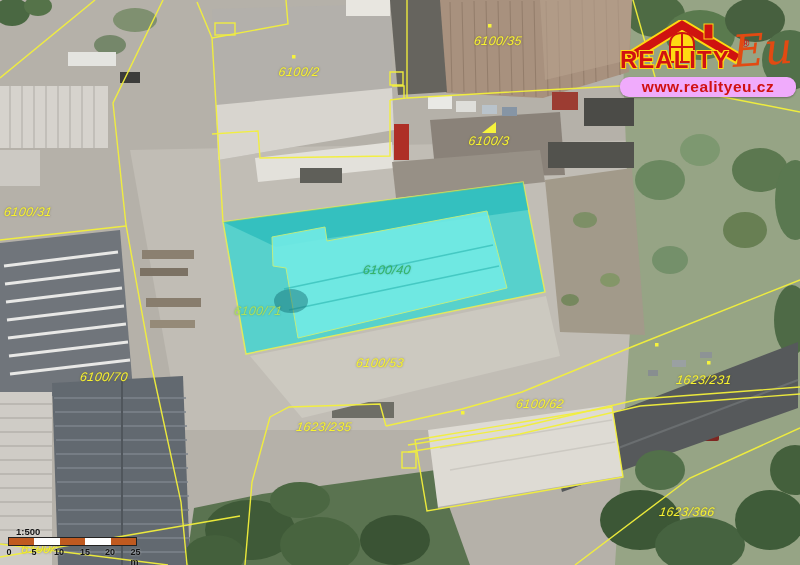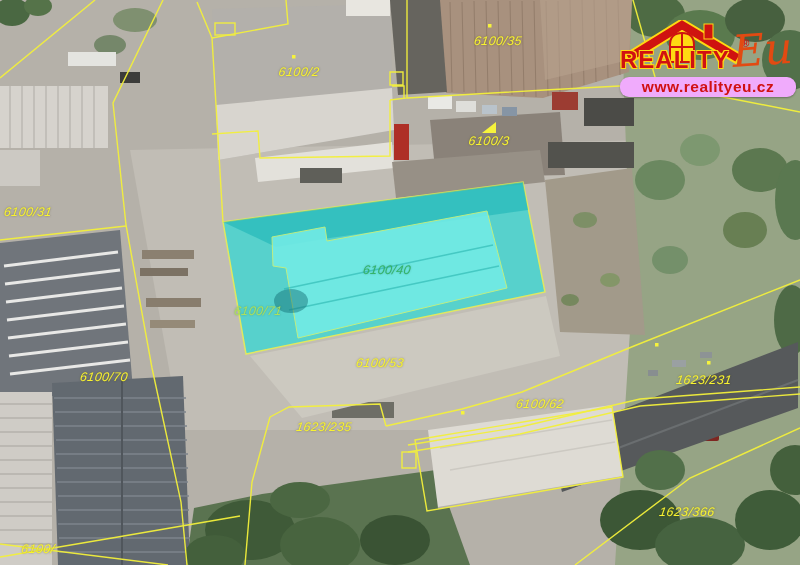--- a/index.html
+++ b/index.html
@@ -230,14 +230,32 @@
       </svg>
       <span class="brand">REALITY</span>
       <span class="reg">®</span>
       <span class="brand-eu">Eu</span>
     </div>
     <div class="logo-bar">
       <span>www.realityeu.cz</span>
     </div>
   </div>
 
+  <div class="scalebar">
+    <div class="ratio">1:500</div>
+    <div class="bar">
+      <div class="seg o"></div>
+        <div class="seg"></div>
+        <div class="seg o"></div>
+        <div class="seg"></div>
+        <div class="seg o"></div>
+    </div>
+    <div class="ticks">
+      <span style="left:3px">0</span>
+      <span style="left:28px">5</span>
+      <span style="left:53px">10</span>
+      <span style="left:79px">15</span>
+      <span style="left:104px">20</span>
+      <span style="left:133px">25 m</span>
+    </div>
+  </div>
 
 </div>
 
 </body></html>

